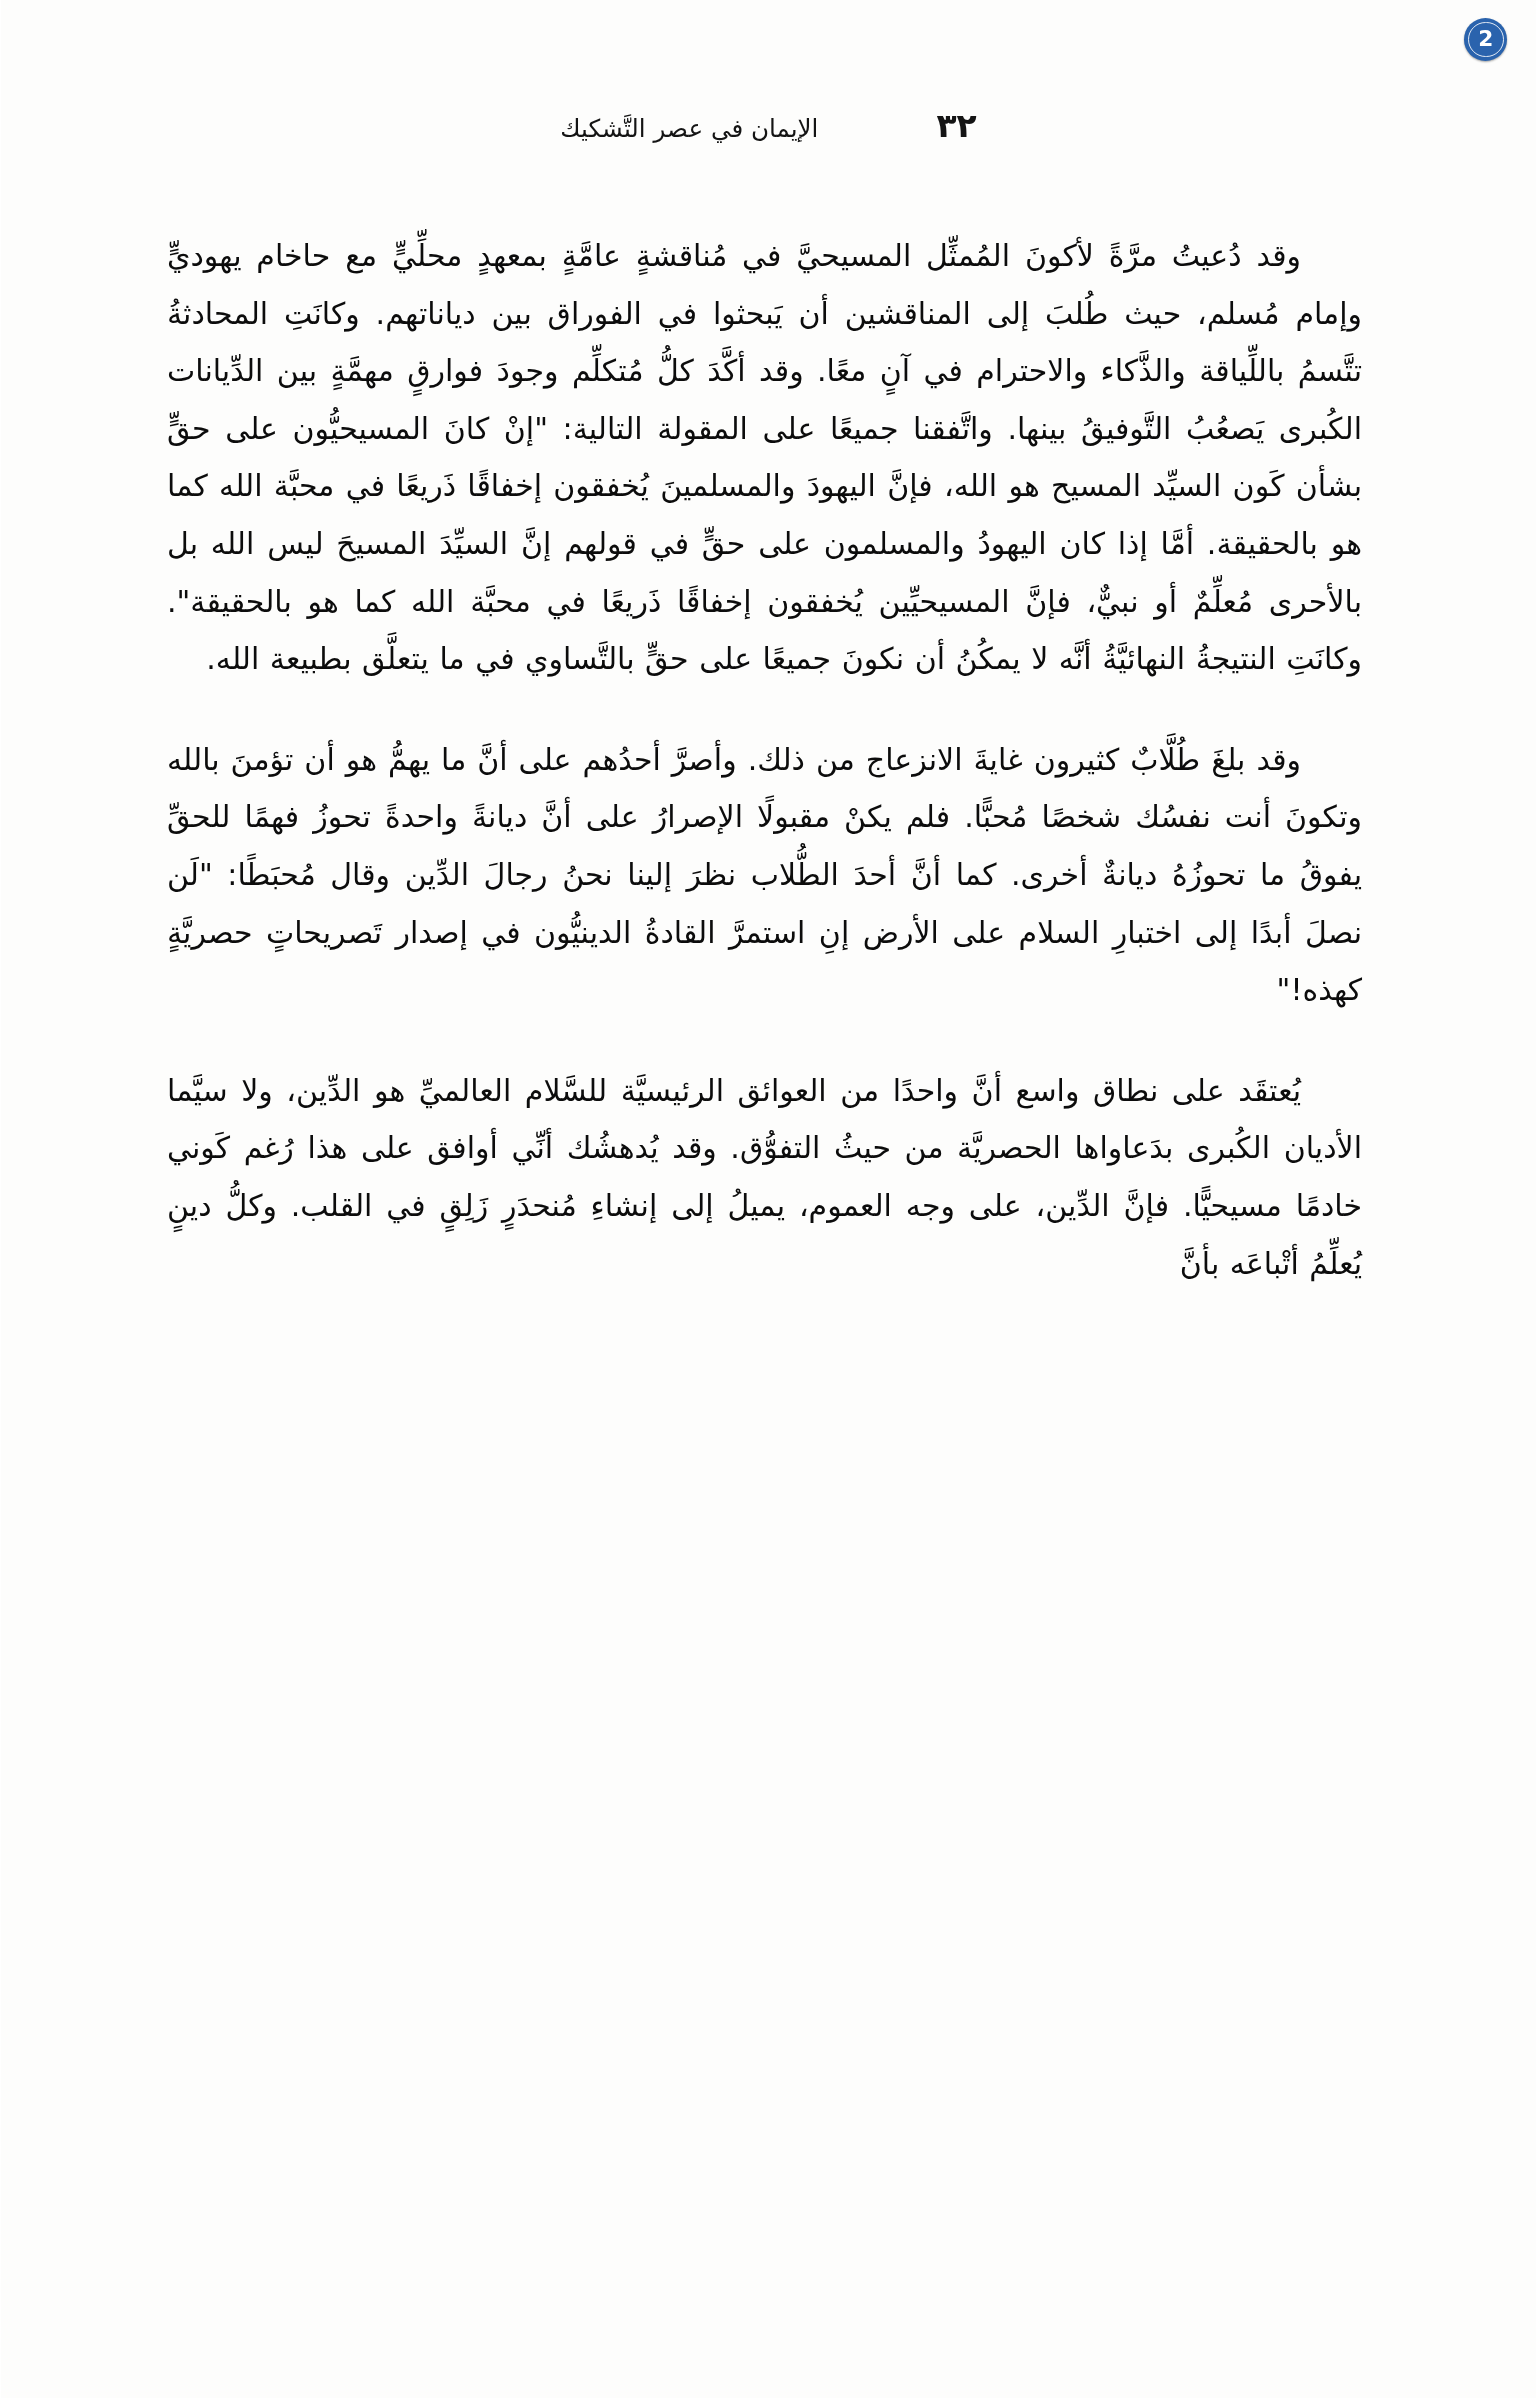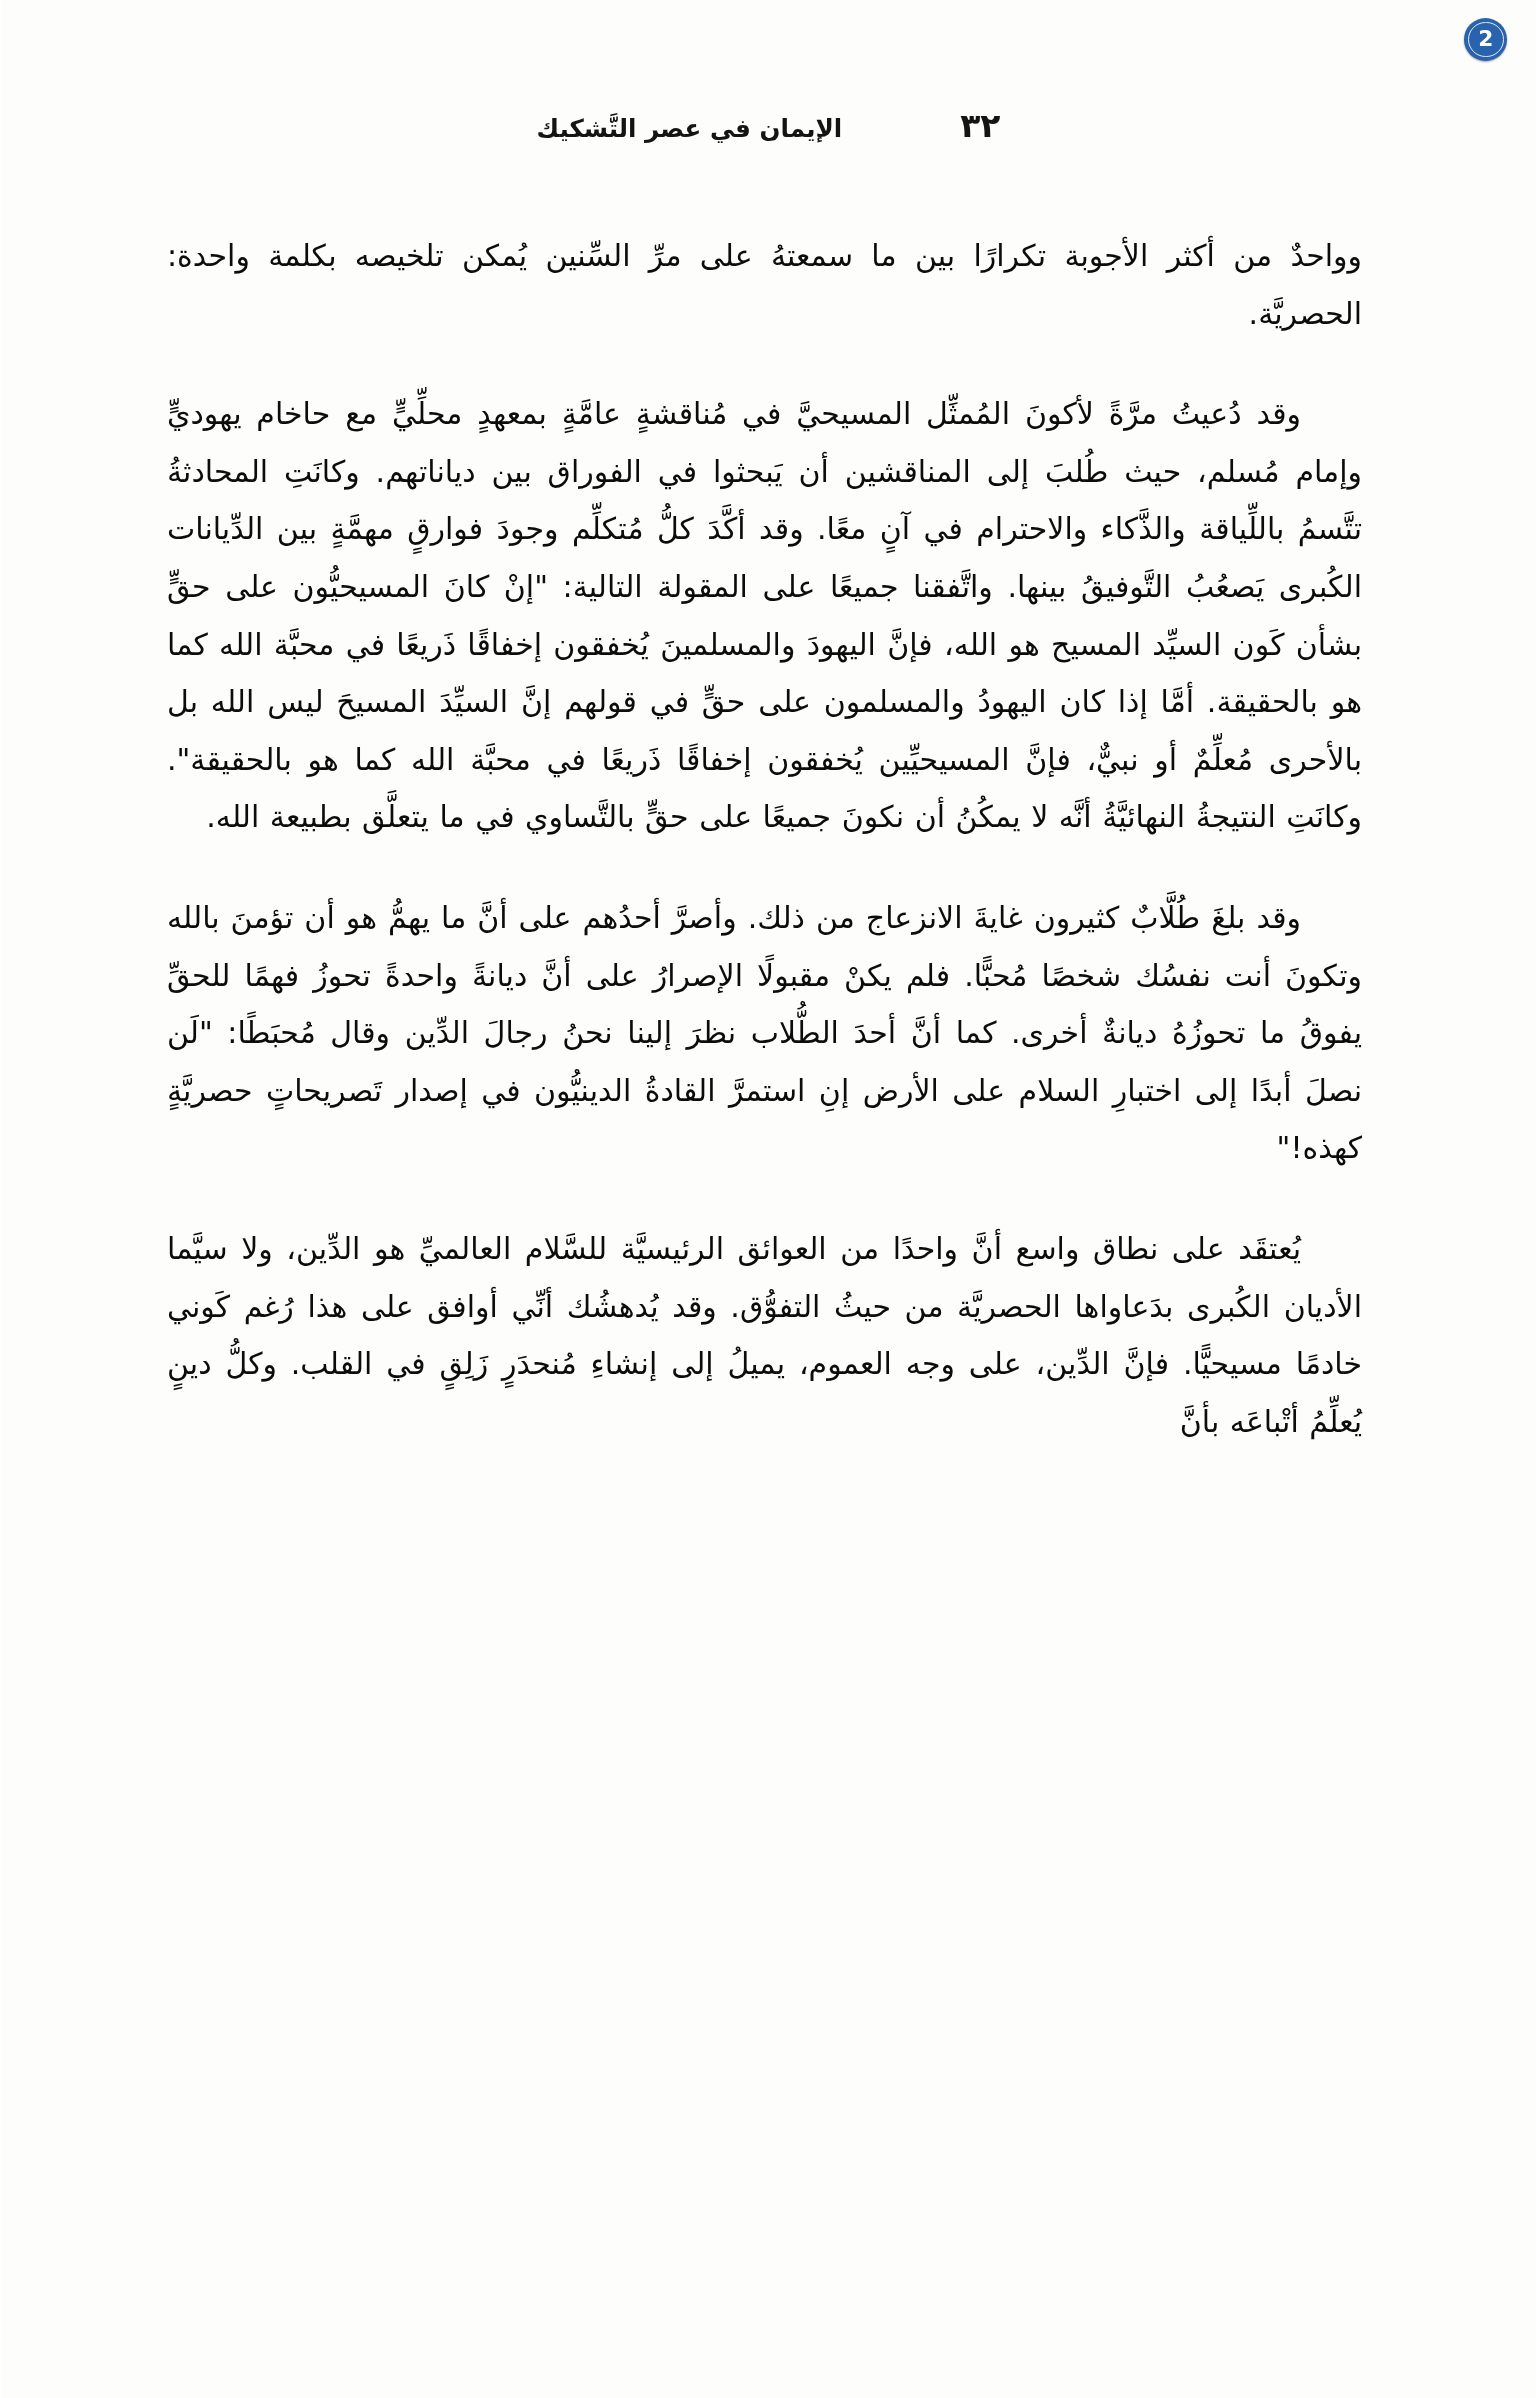--- a/index.html
+++ b/index.html
@@ -60,21 +60,20 @@
     align-items: baseline;
     justify-content: center;
     gap: 118px;
     font-family: "DejaVu Sans", sans-serif;
   }
   .head-title {
     font-size: 24.6px;
     color: #141414;
     letter-spacing: 0;
     white-space: nowrap;
-    font-weight: bold;
   }
   .folio {
     font-size: 33px;
     color: #141414;
     font-weight: 600;
     white-space: nowrap;
   }
 
   
   .content {
@@ -111,20 +110,19 @@
   <div class="corner-badge">
     <span>2</span>
   </div>
 
   <div class="running-head">
     <div class="folio">٣٢</div>
     <div class="head-title">الإيمان في عصر التَّشكيك</div>
   </div>
 
   <div class="content">
-    <p class="para">وواحدٌ من أكثر الأجوبة تكرارًا بين ما سمعتهُ على مرِّ السِّنين يُمكن تلخيصه بكلمة واحدة: الحصريَّة.</p>
     <p class="para indent">وقد دُعيتُ مرَّةً لأكونَ المُمثِّل المسيحيَّ في مُناقشةٍ عامَّةٍ بمعهدٍ محلِّيٍّ مع حاخام يهوديٍّ وإمام مُسلم، حيث طُلبَ إلى المناقشين أن يَبحثوا في الفوراق بين دياناتهم. وكانَتِ المحادثةُ تتَّسمُ باللِّياقة والذَّكاء والاحترام في آنٍ معًا. وقد أكَّدَ كلُّ مُتكلِّم وجودَ فوارقٍ مهمَّةٍ بين الدِّيانات الكُبرى يَصعُبُ التَّوفيقُ بينها. واتَّفقنا جميعًا على المقولة التالية: "إنْ كانَ المسيحيُّون على حقٍّ بشأن كَون السيِّد المسيح هو الله، فإنَّ اليهودَ والمسلمينَ يُخفقون إخفاقًا ذَريعًا في محبَّة الله كما هو بالحقيقة. أمَّا إذا كان اليهودُ والمسلمون على حقٍّ في قولهم إنَّ السيِّدَ المسيحَ ليس الله بل بالأحرى مُعلِّمٌ أو نبيٌّ، فإنَّ المسيحيِّين يُخفقون إخفاقًا ذَريعًا في محبَّة الله كما هو بالحقيقة". وكانَتِ النتيجةُ النهائيَّةُ أنَّه لا يمكُنُ أن نكونَ جميعًا على حقٍّ بالتَّساوي في ما يتعلَّق بطبيعة الله.</p>
     <p class="para indent">وقد بلغَ طُلَّابٌ كثيرون غايةَ الانزعاج من ذلك. وأصرَّ أحدُهم على أنَّ ما يهمُّ هو أن تؤمنَ بالله وتكونَ أنت نفسُك شخصًا مُحبًّا. فلم يكنْ مقبولًا الإصرارُ على أنَّ ديانةً واحدةً تحوزُ فهمًا للحقِّ يفوقُ ما تحوزُهُ ديانةٌ أخرى. كما أنَّ أحدَ الطُّلاب نظرَ إلينا نحنُ رجالَ الدِّين وقال مُحبَطًا: "لَن نصلَ أبدًا إلى اختبارِ السلام على الأرض إنِ استمرَّ القادةُ الدينيُّون في إصدار تَصريحاتٍ حصريَّةٍ كهذه!"</p>
     <p class="para indent">يُعتقَد على نطاق واسع أنَّ واحدًا من العوائق الرئيسيَّة للسَّلام العالميِّ هو الدِّين، ولا سيَّما الأديان الكُبرى بدَعاواها الحصريَّة من حيثُ التفوُّق. وقد يُدهشُك أنِّي أوافق على هذا رُغم كَوني خادمًا مسيحيًّا. فإنَّ الدِّين، على وجه العموم، يميلُ إلى إنشاءِ مُنحدَرٍ زَلِقٍ في القلب. وكلُّ دينٍ يُعلِّمُ أتْباعَه بأنَّ</p>
   </div>
 
 </div>
 
 
 </body></html>

